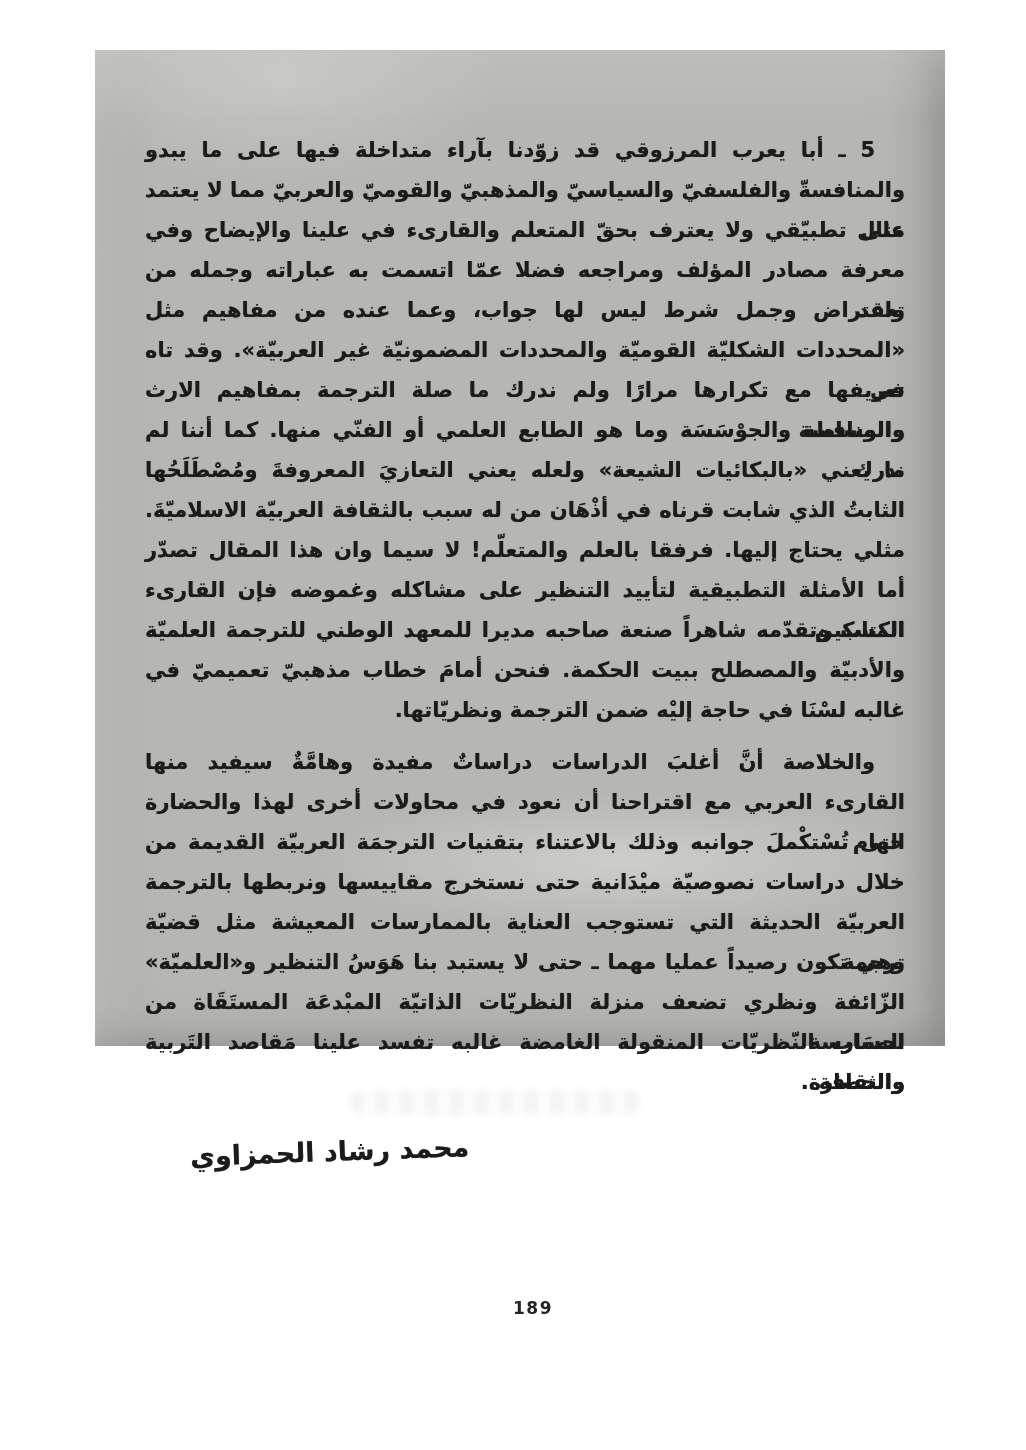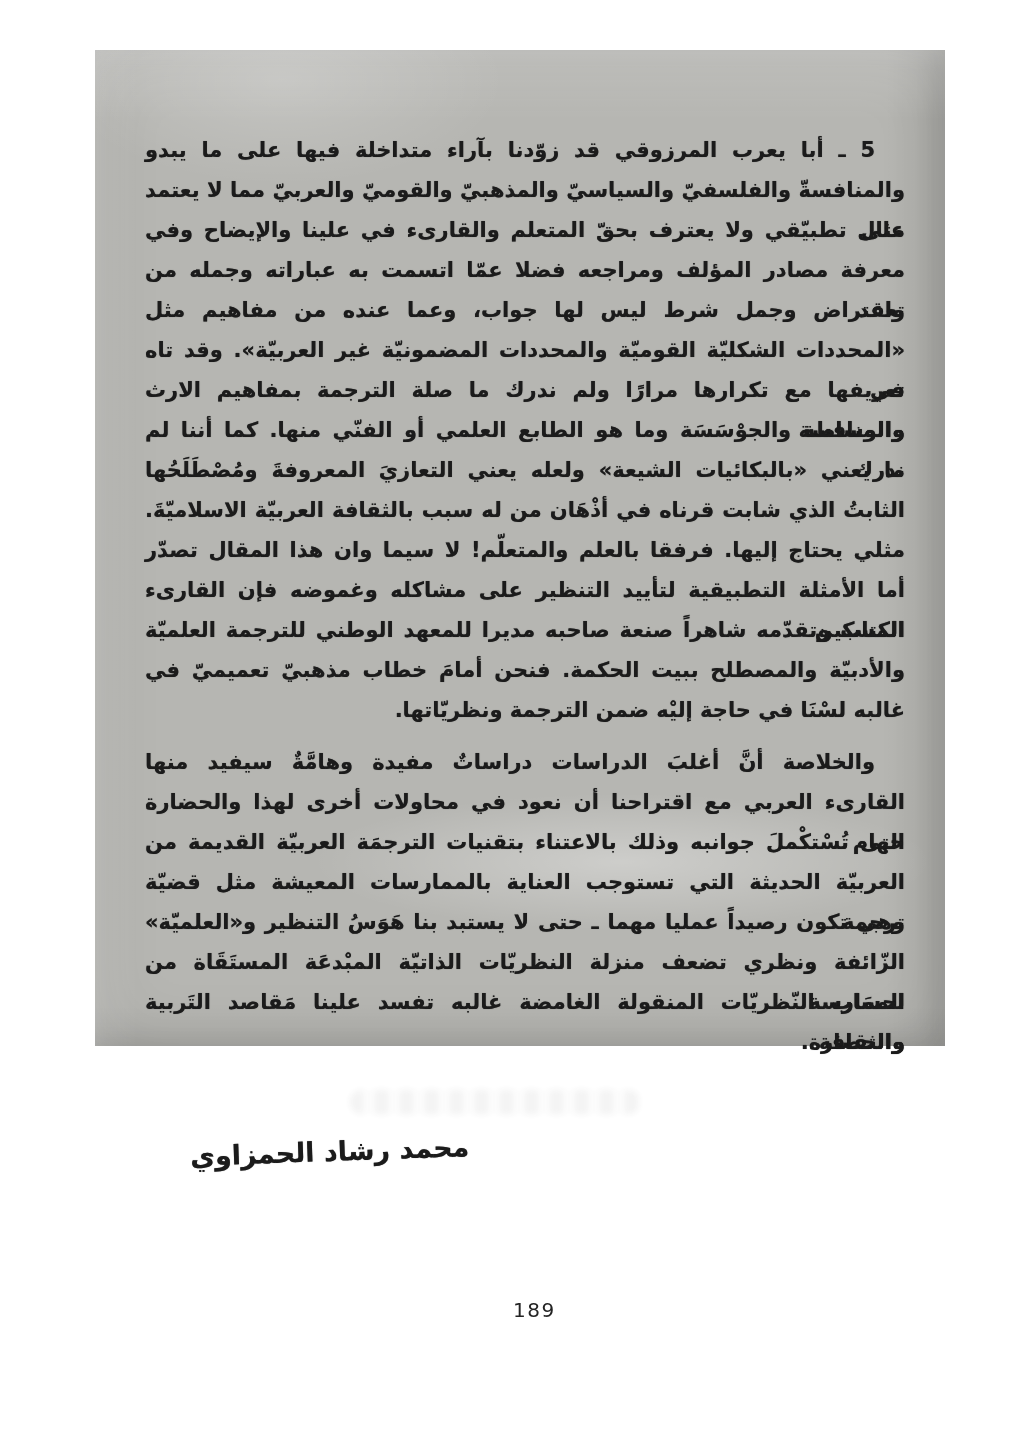--- a/index.html
+++ b/index.html
@@ -57,21 +57,21 @@
   .line.gap{margin-top:12px;}         
   .signature{
     position:absolute;left:95px;top:1086px;
     direction:rtl;color:var(--ink);
     font-size:27px;font-weight:bold;
     transform:rotate(-2deg);
     text-shadow:0 0 0.7px rgba(20,20,20,0.65);
   }
   .pagenum{
     position:absolute;left:418px;top:1248px;
-    font-size:20px;font-weight:normal;letter-spacing:1.5px;
+    font-size:17px;font-weight:bold;letter-spacing:1.5px;
     color:#242424;
   }
 </style>
 </head>
 <body>
 
 <div class="scan">
 
   <div class="bleed"></div>
 
@@ -87,20 +87,21 @@
     <div class="line">ما يعني «بالبكائيات الشيعة» ولعله يعني التعازيَ المعروفةَ ومُصْطَلَحُها</div>
     <div class="line">الثابتُ الذي شابت قرناه في أذْهَان من له سبب بالثقافة العربيّة الاسلاميّةَ.</div>
     <div class="line">مثلي يحتاج إليها. فرفقا بالعلم والمتعلّم! لا سيما وان هذا المقال تصدّر</div>
     <div class="line">أما الأمثلة التطبيقية لتأييد التنظير على مشاكله وغموضه فإن القارىء المسكين</div>
     <div class="line">الكتاب وتقدّمه شاهراً صنعة صاحبه مديرا للمعهد الوطني للترجمة العلميّة</div>
     <div class="line">والأدبيّة والمصطلح ببيت الحكمة. فنحن أمامَ خطاب مذهبيّ تعميميّ في</div>
     <div class="line p-last">غالبه لسْنَا في حاجة إليْه ضمن الترجمة ونظريّاتها.</div>
     <div class="line p-start gap">والخلاصة أنَّ أغلبَ الدراسات دراساتٌ مفيدة وهامَّةٌ سيفيد منها</div>
     <div class="line">القارىء العربي مع اقتراحنا أن نعود في محاولات أخرى لهذا والحضارة الهام</div>
     <div class="line">حتى تُسْتكْملَ جوانبه وذلك بالاعتناء بتقنيات الترجمَة العربيّة القديمة من</div>
+    <div class="line">خلال دراسات نصوصيّة ميْدَانية حتى نستخرج مقاييسها ونربطها بالترجمة</div>
     <div class="line">العربيّة الحديثة التي تستوجب العناية بالممارسات المعيشة مثل قضيّة ترجمة</div>
     <div class="line">وهي تكون رصيداً عمليا مهما ـ حتى لا يستبد بنا هَوَسُ التنظير و«العلميّة»</div>
     <div class="line">الزّائفة ونظري تضعف منزلة النظريّات الذاتيّة المبْدعَة المستَقَاة من الممارسة</div>
     <div class="line">لحسَاب النّظريّات المنقولة الغامضة غالبه تفسد علينا مَقاصد التَربية والثقافة</div>
     <div class="line p-last">والحضارة.</div>
   </div>
 
   <div class="signature">محمد رشاد الحمزاوي</div>
 
   <div class="pagenum">189</div>

